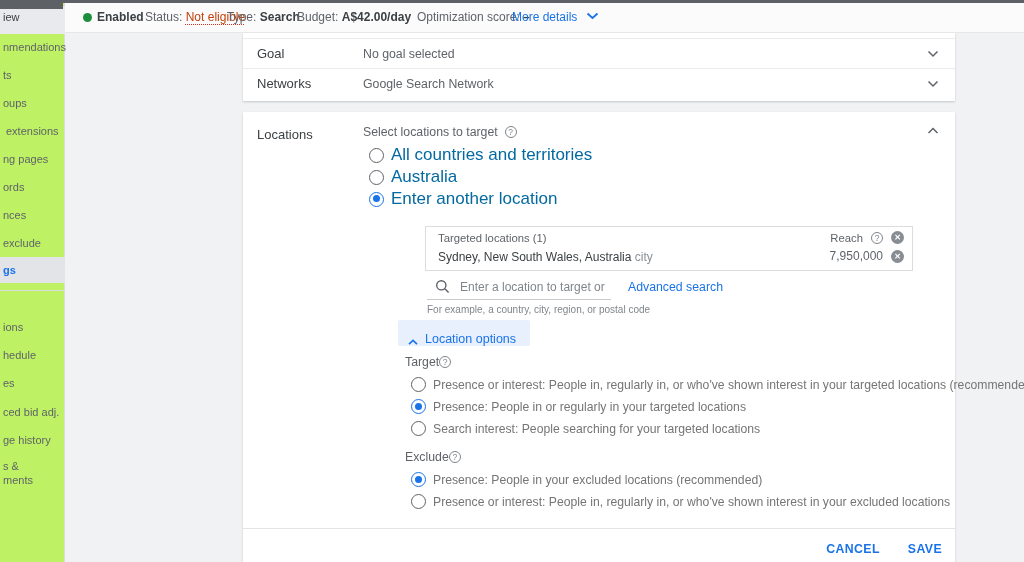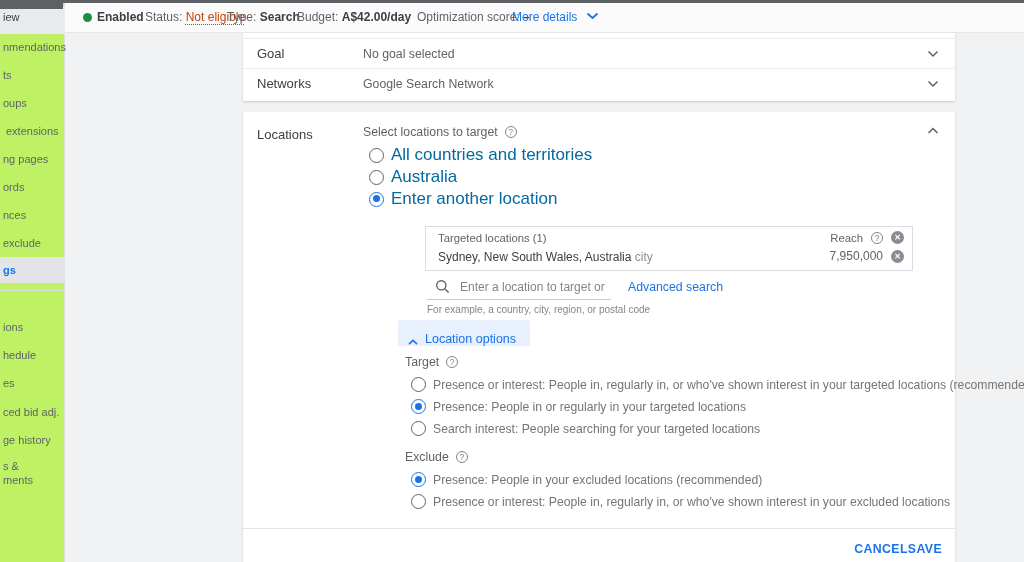--- a/index.html
+++ b/index.html
@@ -67,25 +67,25 @@
 
   .search-wrap { left:184px; top:162px; width:184px; height:26px; border-bottom:1px solid #c8cbce;
                  display:flex; align-items:center; gap:8px; padding-left:8px; }
   .search-input { border:none; outline:none; background:transparent; font-family:"Liberation Sans",sans-serif;
                   font-size:12px; color:#3c4043; width:150px; }
   .search-input::placeholder { color:#80868b; }
   .adv { left:385px; top:162px; line-height:26px; font-size:12.3px; }
   .helper { left:184px; top:192px; font-size:10px; color:#80868b; }
   .chip { left:155px; top:208px; height:26px; background:#e8f0fe; color:#1a73e8; border-radius:2px;
           display:inline-flex; align-items:flex-end; gap:7px; padding:0 14px 0 10px; font-size:12.5px; cursor:pointer; }
-  .sub-label { display:flex; align-items:center; gap:7px; font-size:12.3px; color:#5f6368; }
+  .sub-label { display:flex; align-items:center; gap:0; font-size:12.3px; color:#5f6368; }
   .tgt-label { left:162px; top:243px; }
   .exc-label { left:162px; top:338px; }
   .divider2 { left:0; top:416px; width:712px; border-top:1px solid #e4e4e4; }
-  .actions { right:13px; top:424px; height:26px; display:flex; align-items:center; }
+  .actions { right:13px; top:424px; height:26px; display:flex; align-items:center; gap:28px; }
   .btn { font-size:12.3px; font-weight:bold; color:#1a73e8; letter-spacing:0.4px; cursor:pointer; }
 </style>
 </head>
 <body>
 
 <div class="content-bg"></div>
 
 <div class="sidebar">
   <div class="side-hl-bg"></div>
   <div class="side-sel-bg"></div>

